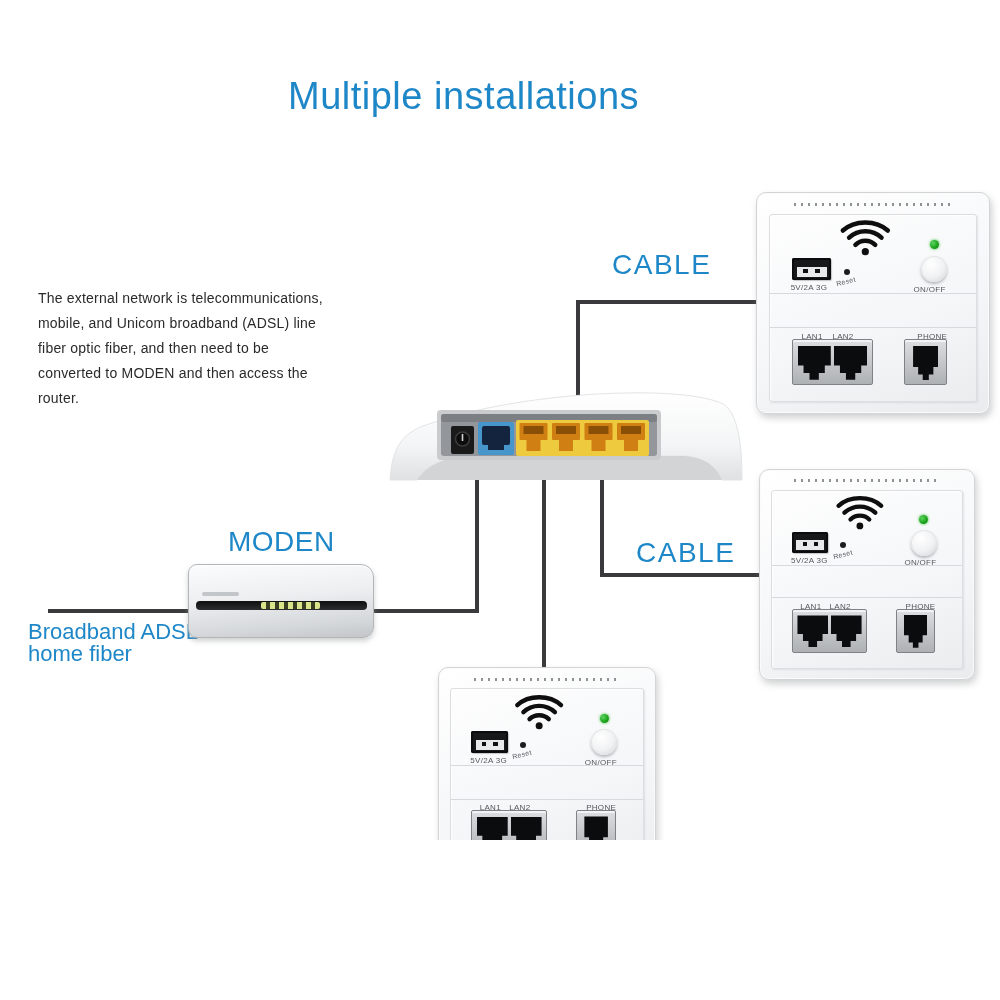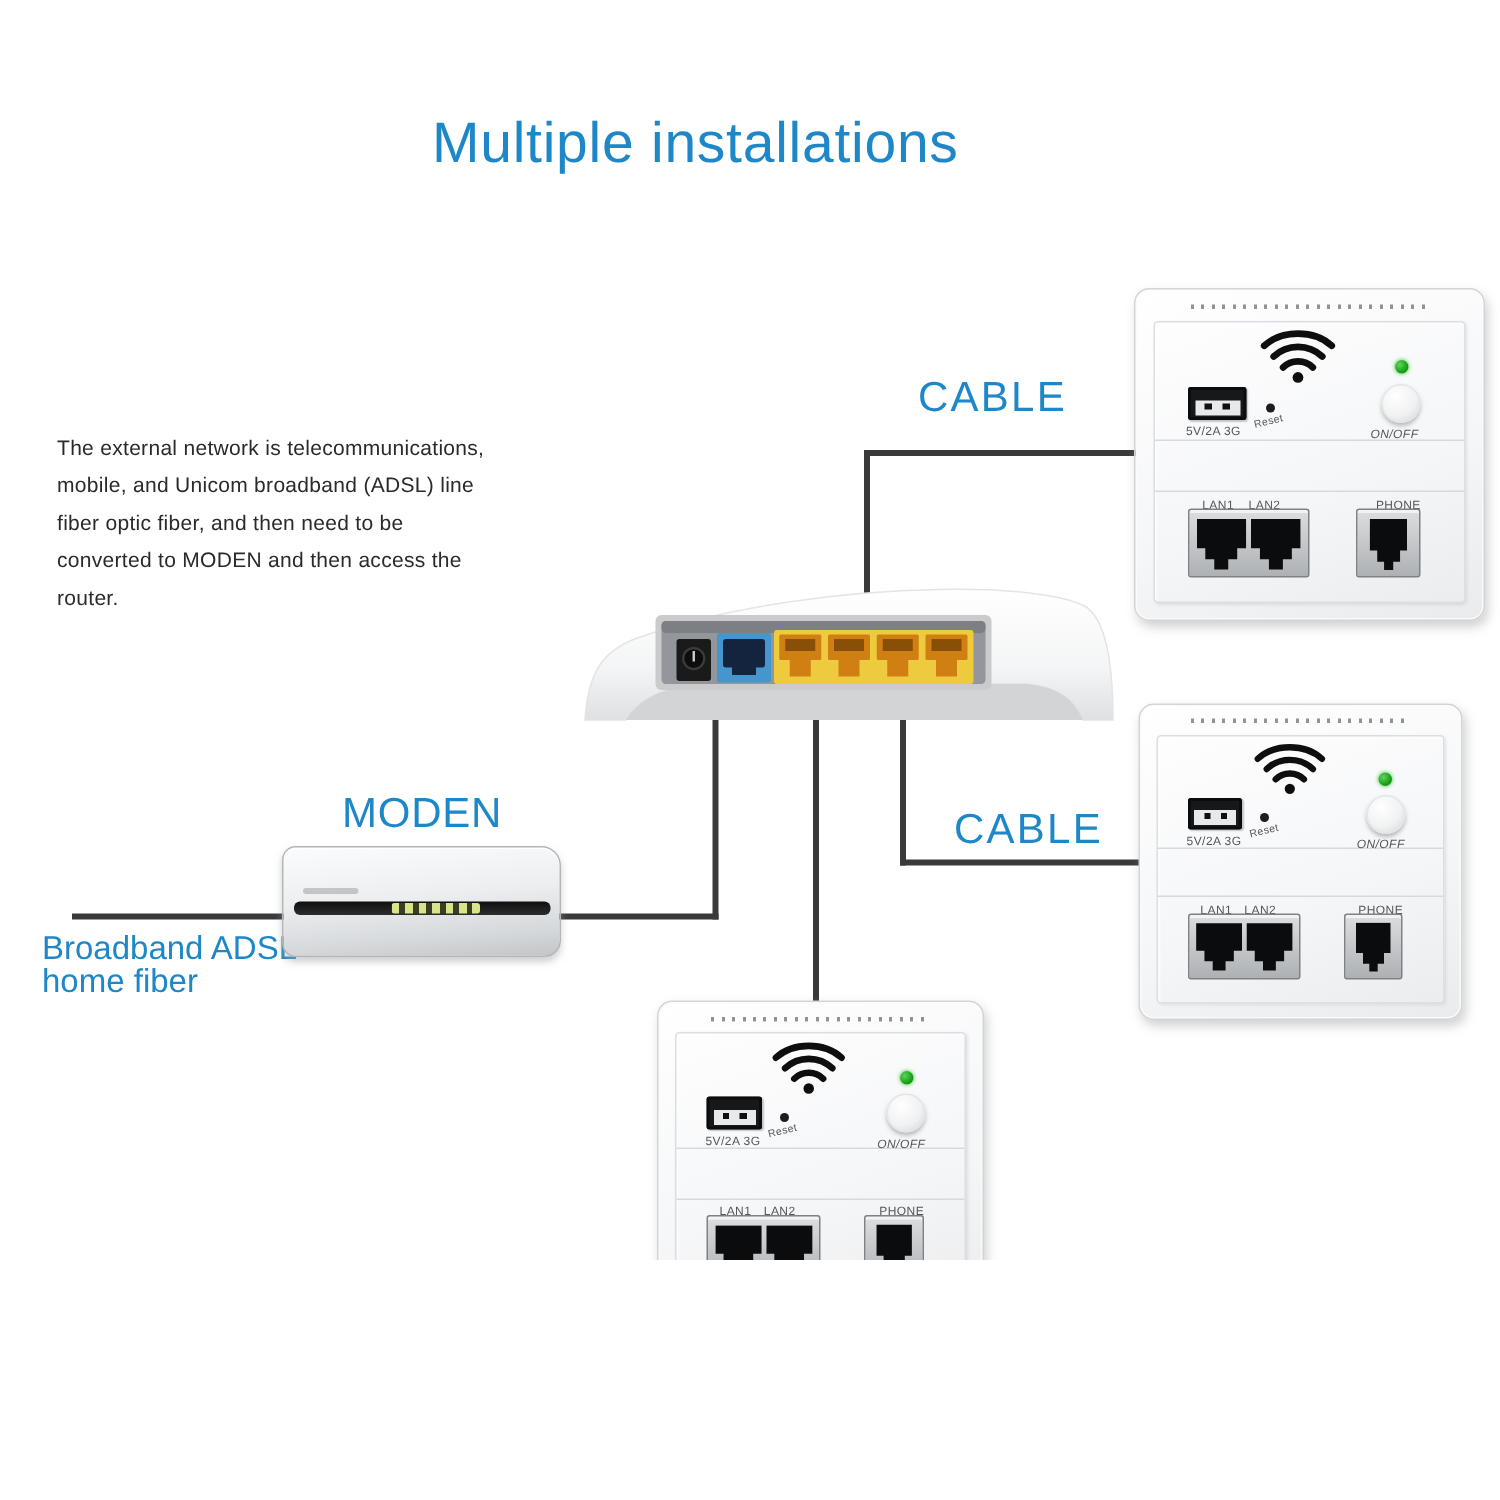--- a/index.html
+++ b/index.html
@@ -57,21 +57,21 @@
   .tongue { position:absolute; left:12%; right:12%; bottom:14%; height:44%; background:#e8e9ea; }
   .tongue::before, .tongue::after { content:""; position:absolute; top:18%; width:16%; height:42%; background:#0e0f10; }
   .tongue::before { left:22%; } .tongue::after { right:22%; }
   .plbl { position:absolute; font-size:8px; color:#54575b; letter-spacing:.3px; white-space:nowrap; }
   .usb-lbl  { left:14.5%; top:41%; }
   .reset-dot { position:absolute; left:37.5%; top:34.5%; width:6px; height:6px; border-radius:50%; background:#1d1d1f; }
   .reset-lbl { left:34%; top:38.8%; font-size:7px; transform:rotate(-14deg); }
   .onoff { position:absolute; left:70.5%; top:28.5%; width:26px; height:26px; border-radius:50%;
     background:radial-gradient(circle at 38% 32%, #ffffff, #f0f1f2 55%, #cdd0d3);
     box-shadow:0 2px 3px rgba(128,131,134,.55), inset 0 0 0 1px #e3e5e7; }
-  .onoff-lbl { left:67.5%; top:42%;font-style:italic; }
+  .onoff-lbl { left:67.5%; top:42%; }
   .rjframe { position:absolute; background:linear-gradient(#dcdee0,#aeb1b4);
     border:1px solid #7f8285; border-radius:2px; box-shadow:inset 0 2px 0 #f2f3f4; }
   .lan-frame   { left:15%;   top:66.5%; width:35%;   height:21%; }
   .phone-frame { left:63.5%; top:66.5%; width:18.5%; height:21%; }
   .jack45 { position:absolute; top:13%; bottom:11%; width:42%; background:#0b0c0d;
     clip-path:polygon(0 0,100% 0,100% 58%,82% 58%,82% 80%,64% 80%,64% 100%,36% 100%,36% 80%,18% 80%,18% 58%,0 58%); }
   .jack45.j1 { left:6%; } .jack45.j2 { left:52%; }
   .jack11 { position:absolute; left:19%; right:19%; top:12%; bottom:10%; background:#0b0c0d;
     clip-path:polygon(0 0,100% 0,100% 62%,80% 62%,80% 84%,62% 84%,62% 100%,38% 100%,38% 84%,20% 84%,20% 62%,0 62%); }
   .lan1-lbl  { left:15%;   width:17.5%; top:63%; text-align:center; }

